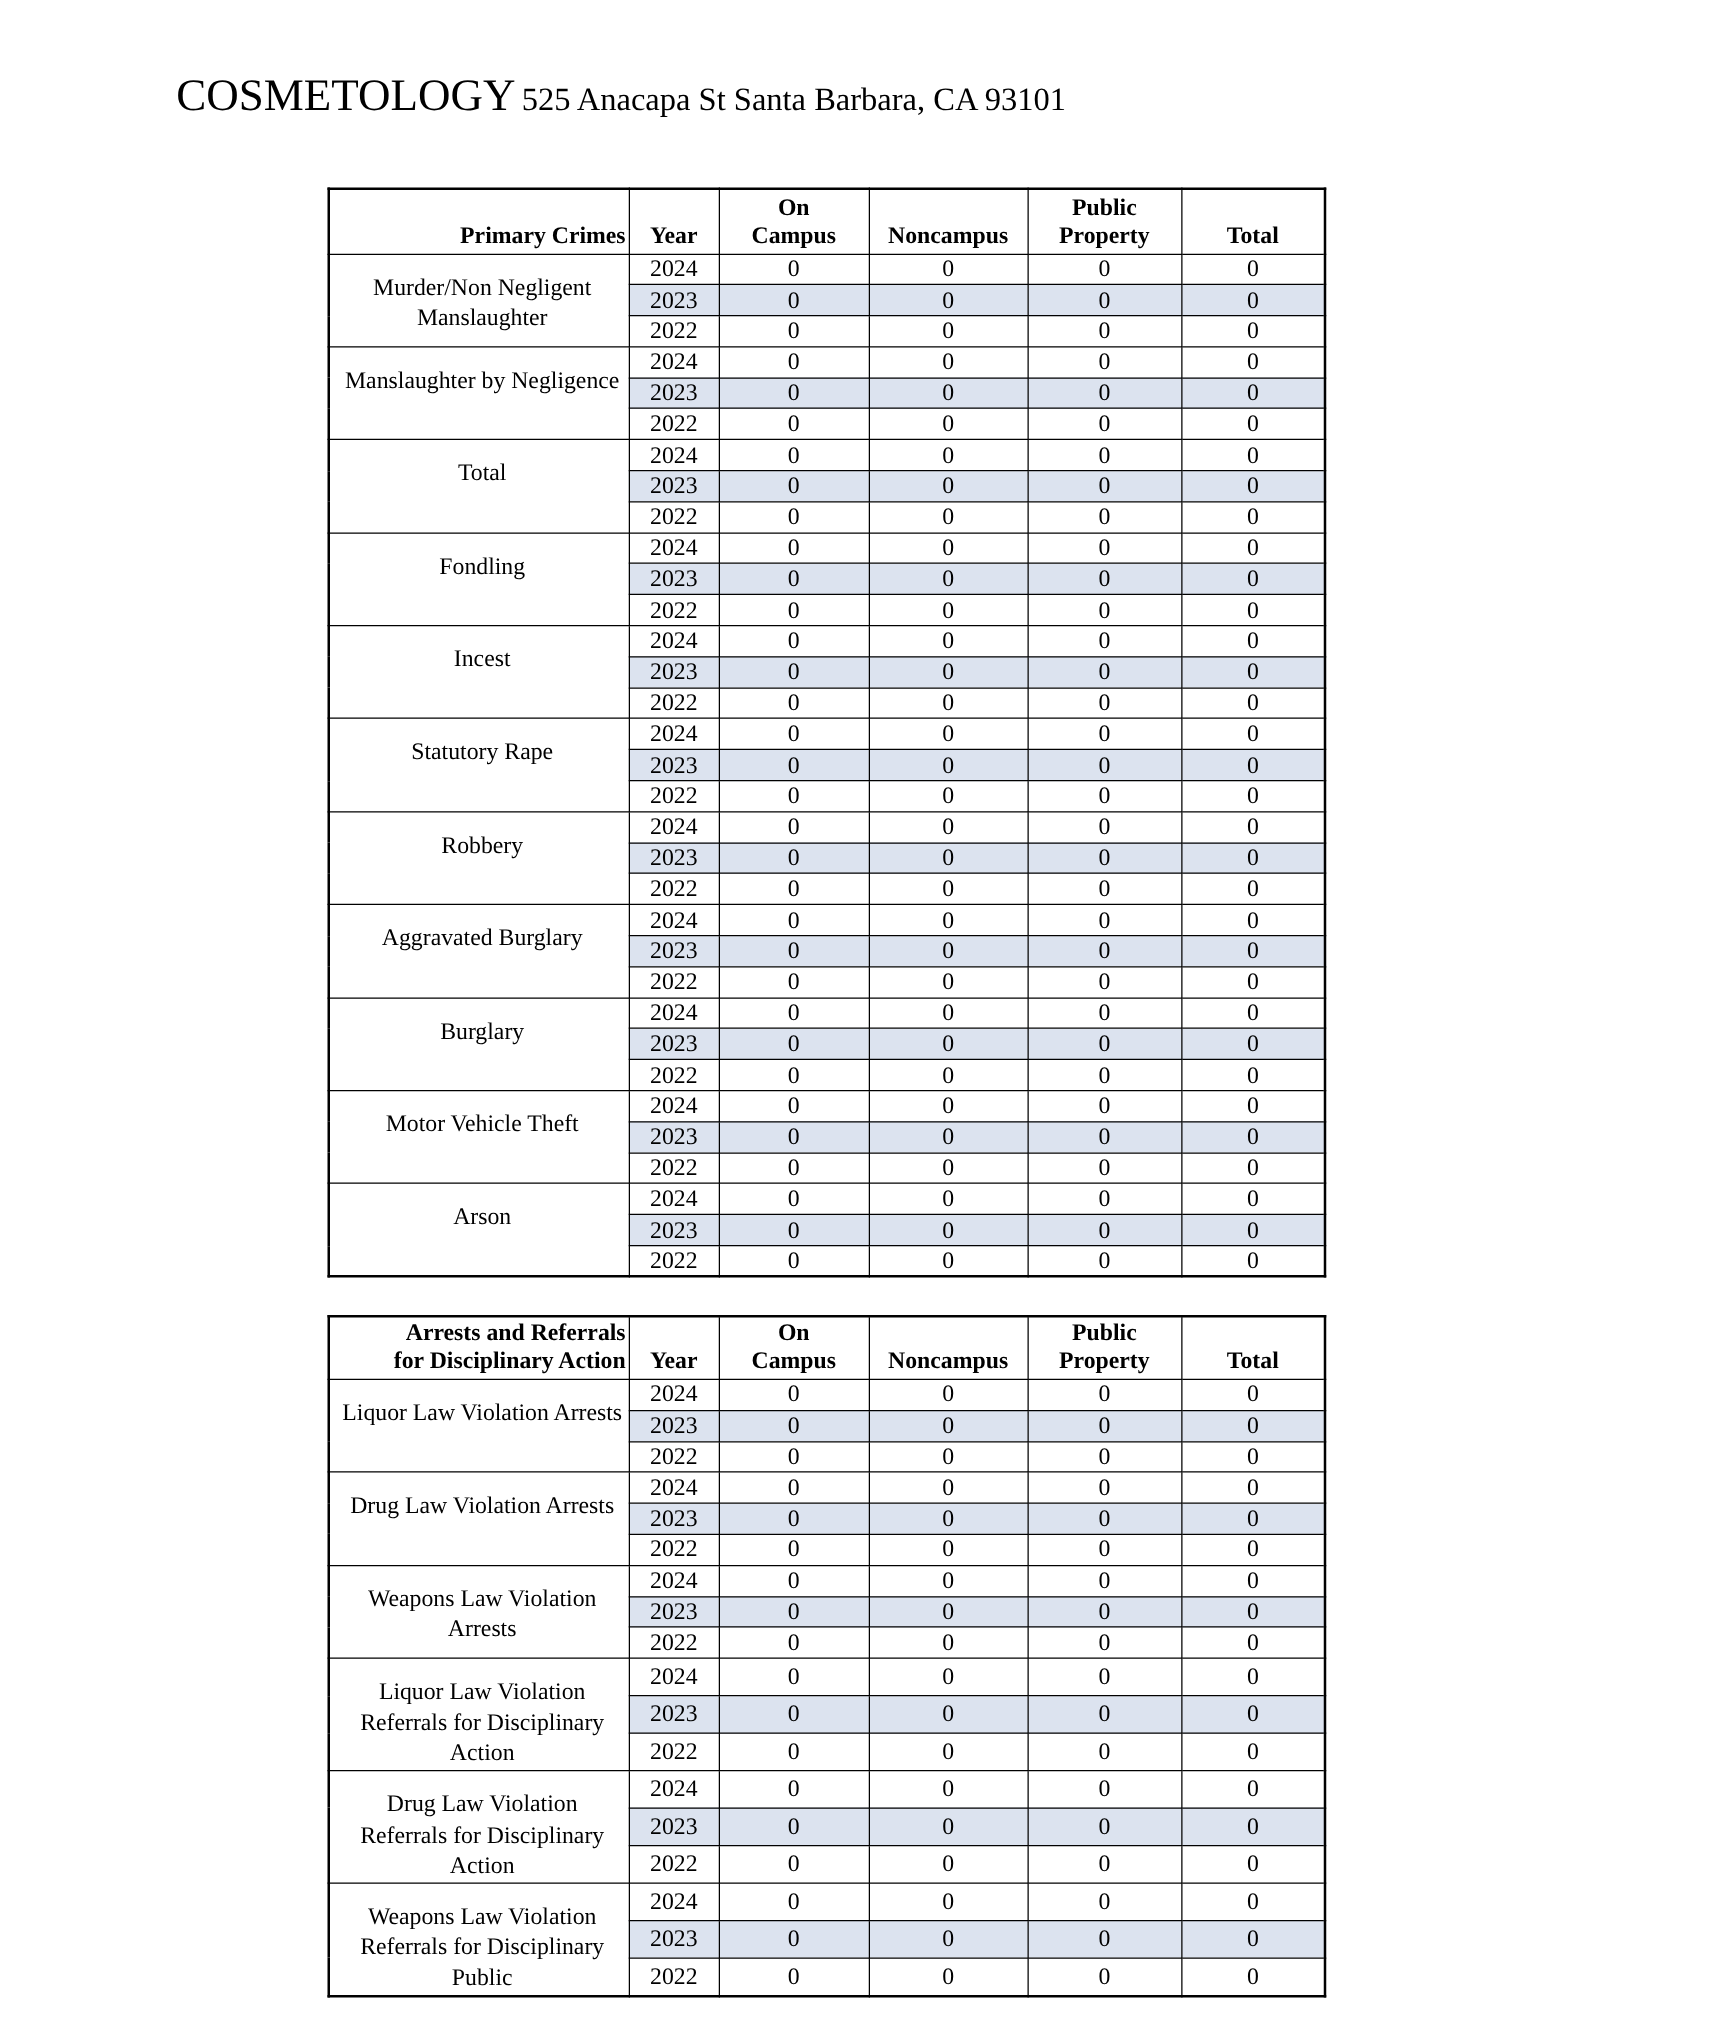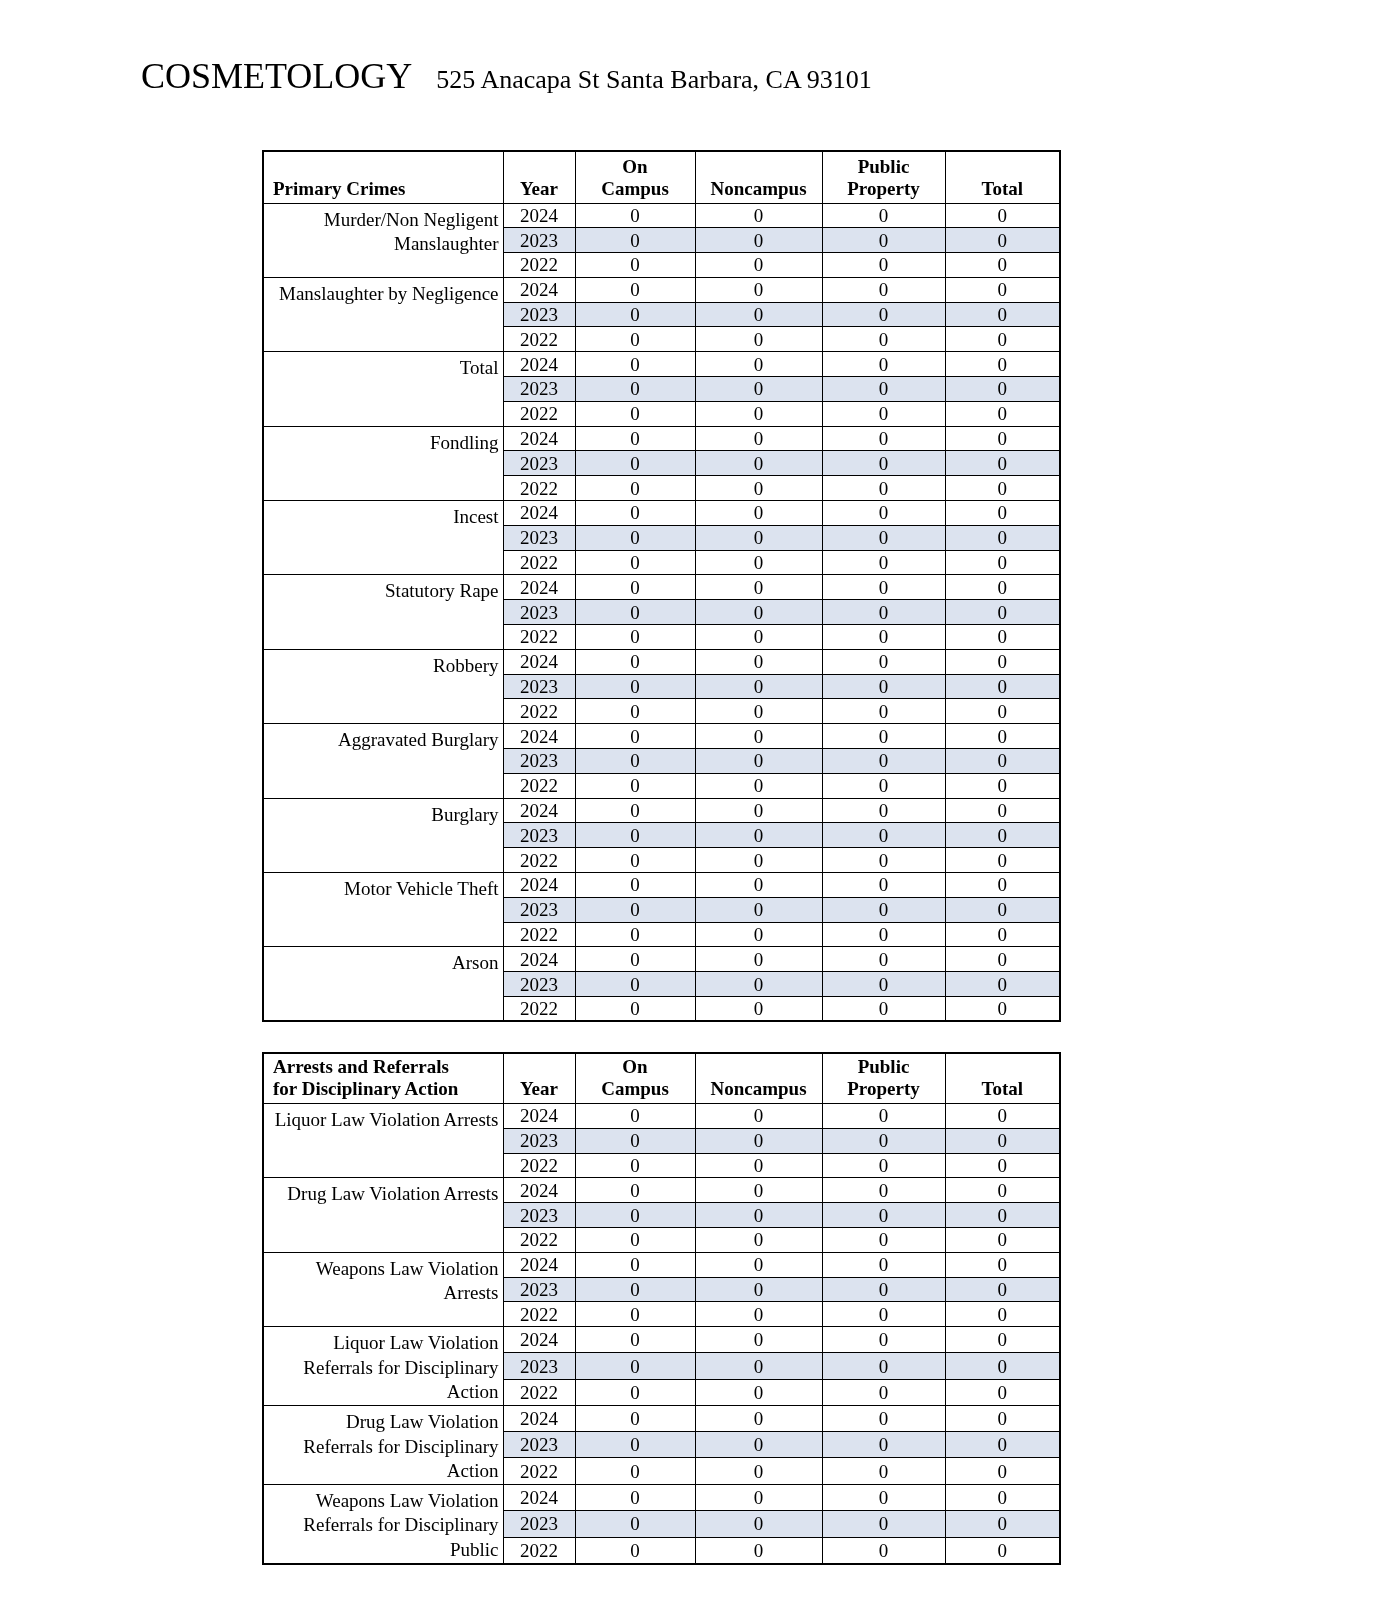--- a/index.html
+++ b/index.html
@@ -3,21 +3,21 @@
 <meta charset="utf-8">
 <style>
   * { box-sizing: border-box; }
   html, body { margin: 0; padding: 0; background: #ffffff; }
   body {
     width: 1374px; height: 1616px; position: relative;
     font-family: "Liberation Serif", serif; color: #000000;
   }
   .doc-header { position: absolute; left: 141px; top: 55px; white-space: nowrap; }
   .school-name { font-size: 36px; }
-  .school-address { font-size: 26px; margin-left: 24px; }
+  .school-address { font-size: 26px; margin-left: 5px; }
 
   .crime-table {
     position: absolute; left: 262px;
     border-collapse: collapse; table-layout: fixed; width: 797px;
     border: 2px solid var(--border, #000);
     background: #fff;
   }
   #table-0 { top: 150px; }
   #table-1 { top: 1052px; }
 
@@ -27,37 +27,37 @@
   col.c-non   { width: 127px; }
   col.c-pub   { width: 123px; }
   col.c-total { width: 115px; }
 
   th, td { border: 1.4px solid var(--border, #000); }
 
   th {
     font-weight: bold; font-size: 19px; line-height: 22px;
     vertical-align: bottom; text-align: center; padding: 2px 2px 3px;
   }
-  th.title-col { text-align: left; padding-left: 9px; }
+  th.title-col { text-align: right; padding-left: 9px; }
   .title-line { display: block; }
   .th-text { display: inline-block; }
   .th-text.narrow { max-width: 84px; }
 
   #table-0 thead tr { height: 52px; }
   #table-1 thead tr { height: 48px; margin-left: 30px; }
   #table-0 tbody tr { height: 24.8px; }
   #table-1 tbody tr { height: 24.8px; }
 
   td {
     font-size: 19px; text-align: center; vertical-align: middle;
     padding: 0; line-height: 23px;
   }
   td.group-label {
-    text-align: right; vertical-align: top;
-    padding: 4px 4px 0 9px; line-height: 24.6px;
+    text-align: center; vertical-align: top;
+    padding: 15px 4px 0 9px; line-height: 24.6px;
   }
   tr.shaded td { background: var(--shade, #dce3ef); }
 </style>
 </head>
 <body style="--shade: #dce3ef; --border: #000000;">
 
 <div class="page">
   <header class="doc-header">
     <span class="school-name">COSMETOLOGY</span><span class="school-address">525 Anacapa St Santa Barbara, CA 93101</span>
   </header>

